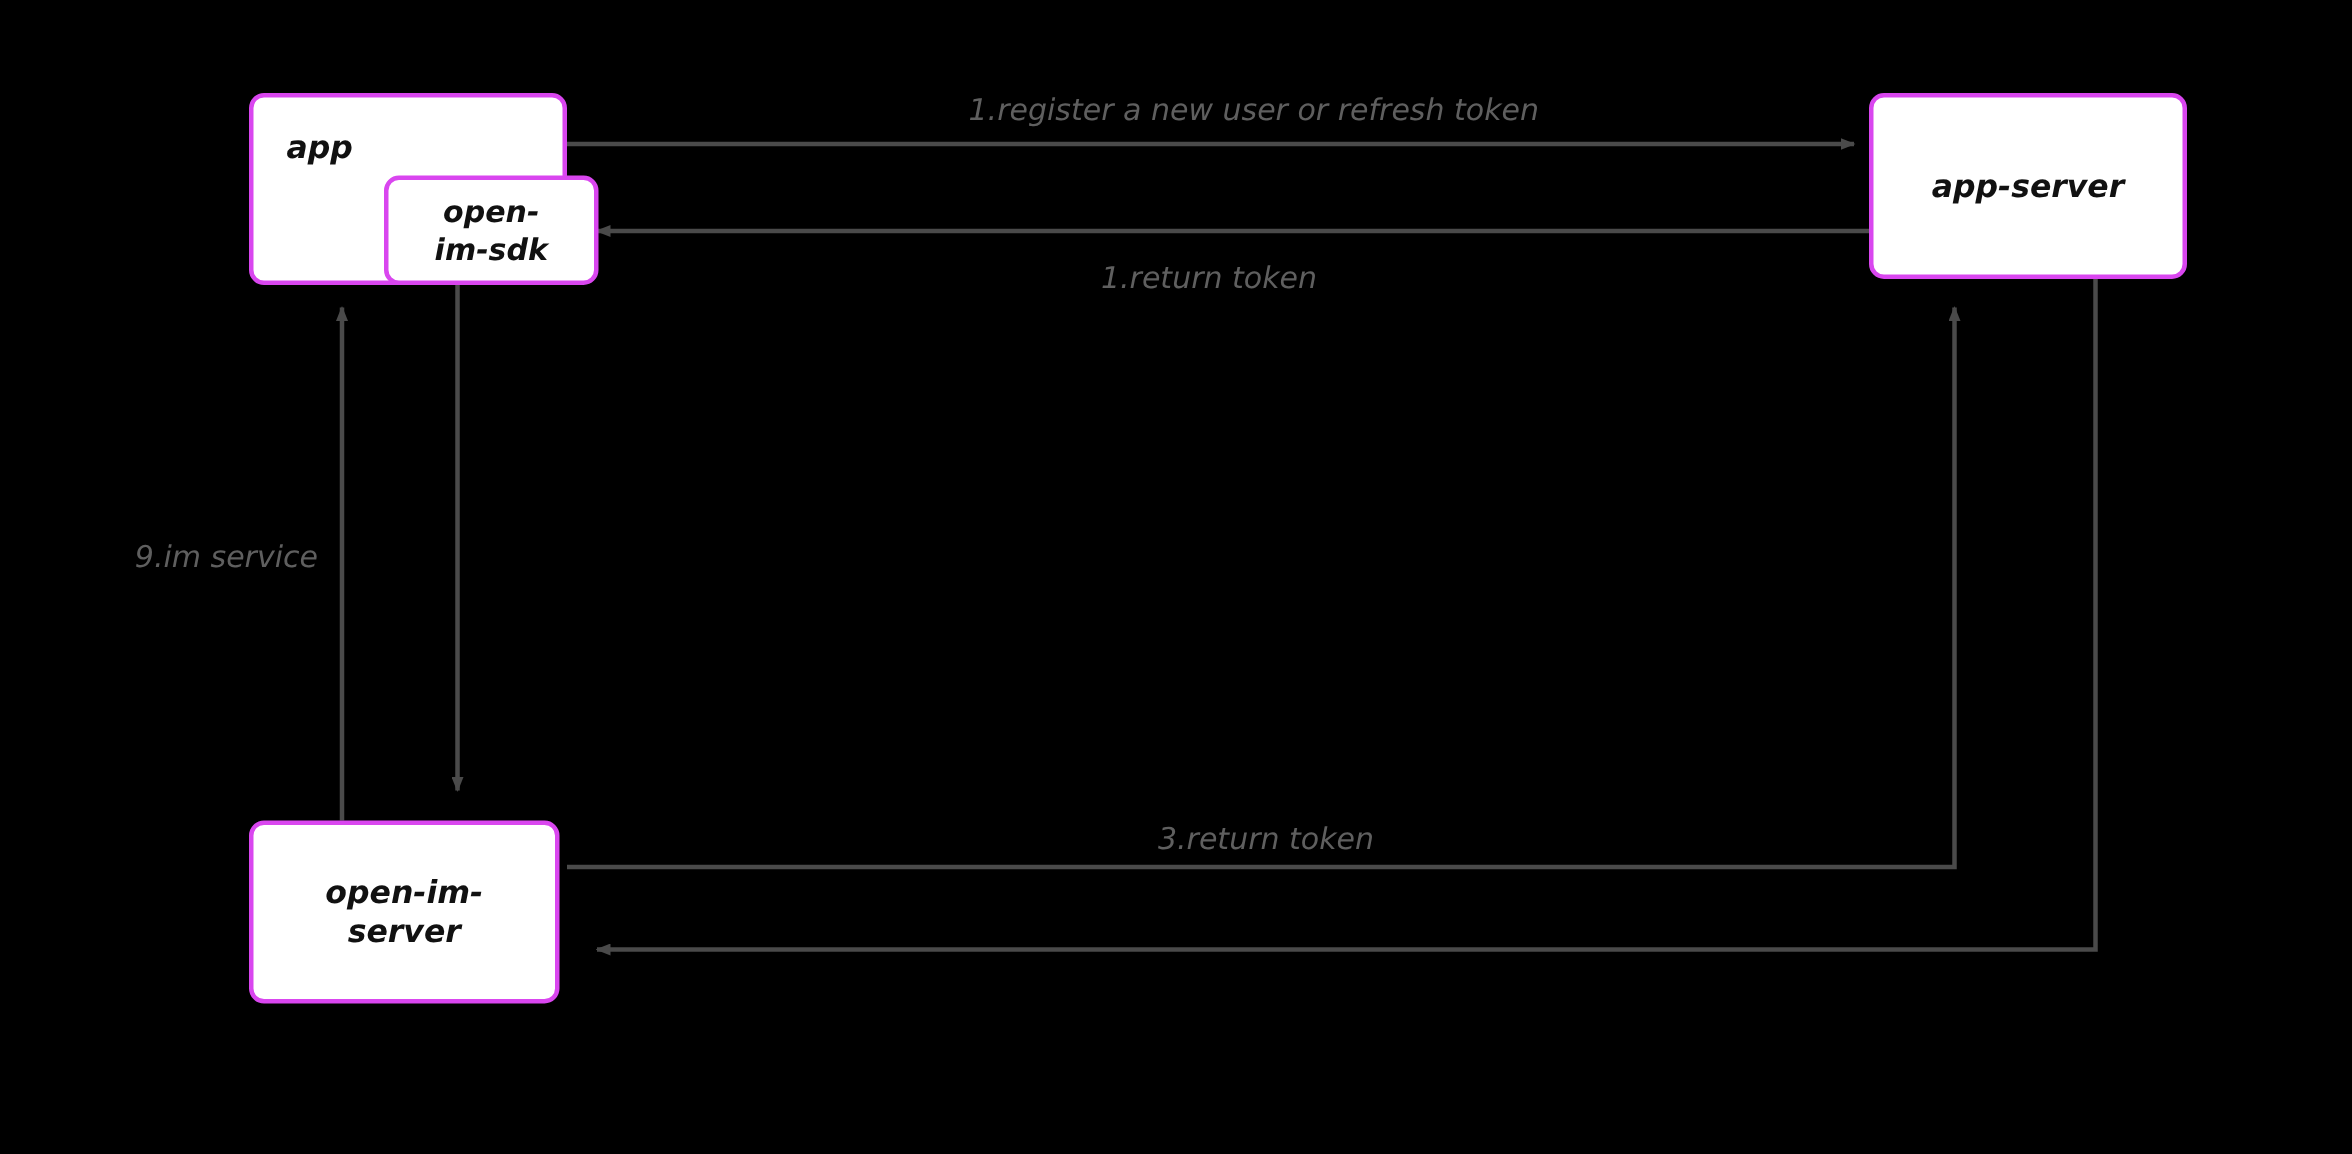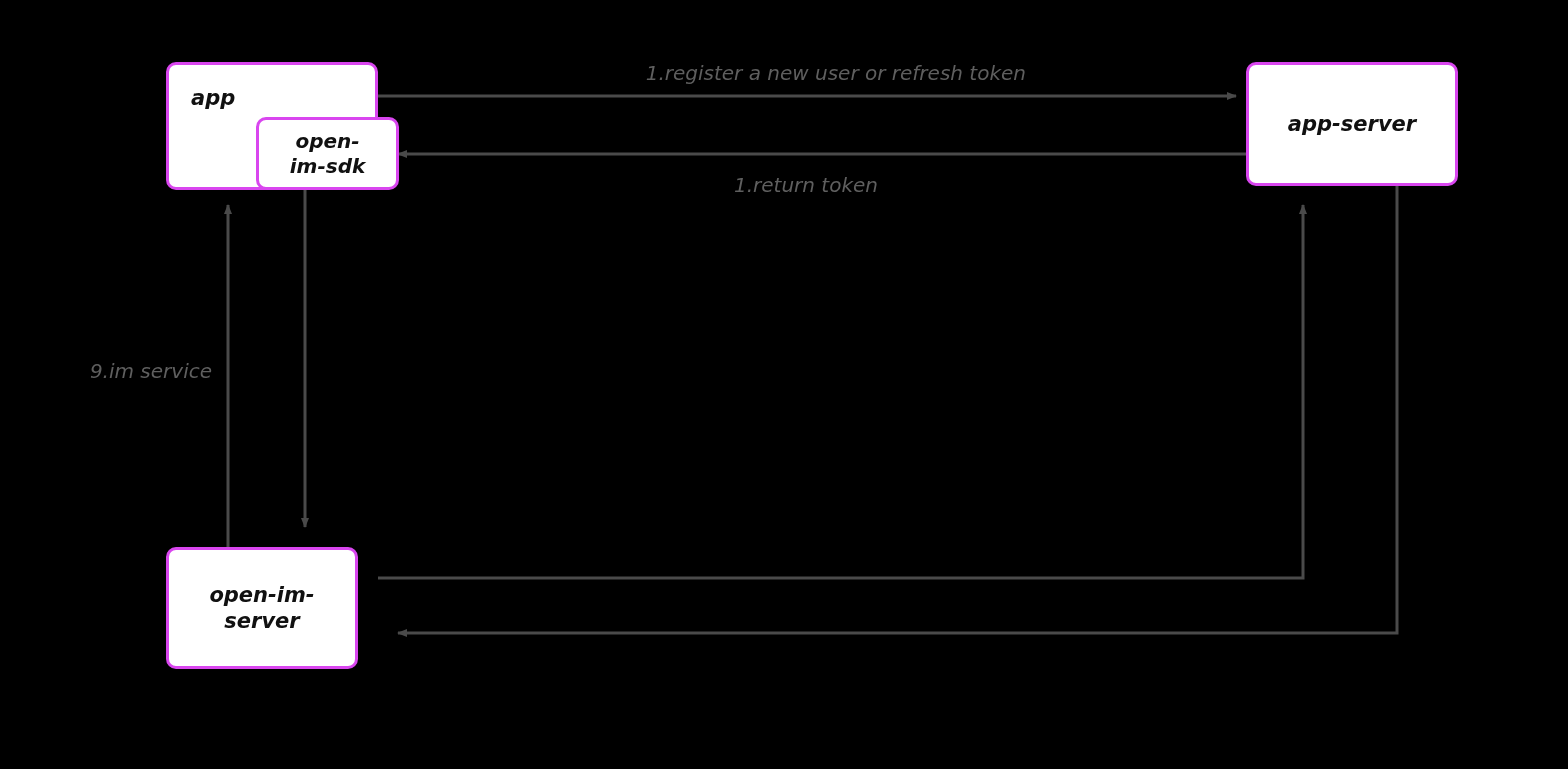--- a/index.html
+++ b/index.html
@@ -52,21 +52,21 @@
   }
   .node-appserver {
     left: 1246px;
     top: 62px;
     width: 212px;
     height: 124px;
   }
   .node-imserver {
     left: 166px;
     top: 547px;
-    width: 192px;
+    width: 207px;
     height: 122px;
   }
   .edge-label {
     position: absolute;
     color: #5f5f5f;
     font-style: italic;
     font-size: 20px;
     line-height: 1.55;
     text-align: right;
     white-space: pre;
@@ -129,15 +129,16 @@
 server</span>
   </div>
 
   <div class="edge-label" style="left:556px; top:58px; width:470px;">1.register a new user or refresh token</div>
 
   <div class="edge-label" style="left:698px; top:170px; width:180px;">1.return token</div>
 
 
   <div class="edge-label" style="left:66px; top:356px; width:146px;">9.im service</div>
 
+  <div class="edge-label" style="left:732px; top:544px; width:184px;">3.return token</div>
 
 
 </div>
 
 </body></html>

